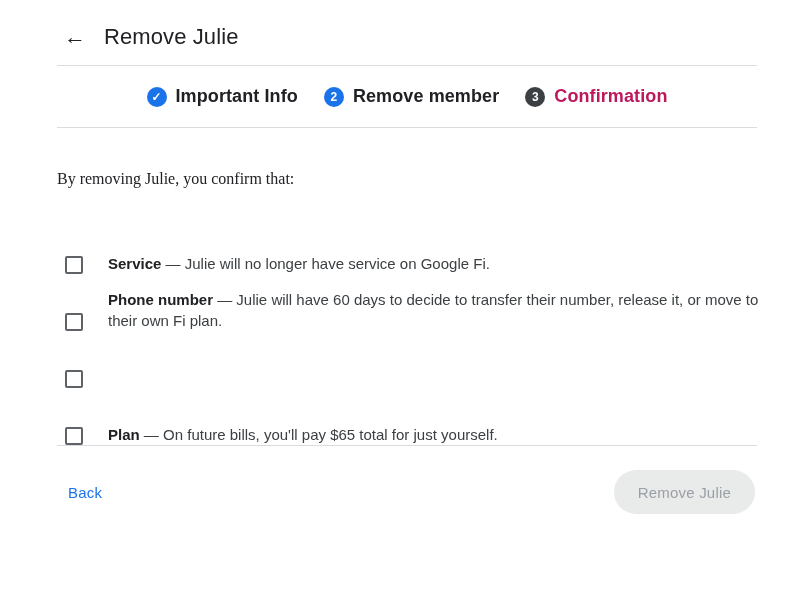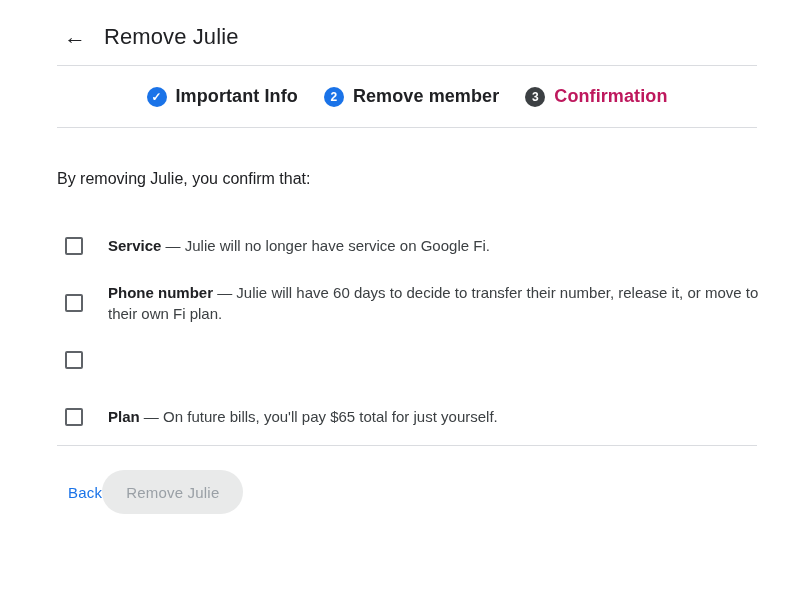--- a/index.html
+++ b/index.html
@@ -36,34 +36,34 @@
     display: flex; align-items: center; justify-content: center;
     color: #fff; font-size: 12px; font-weight: 700; flex: none; line-height: 1;
   }
   .step-circle.done, .step-circle.active { background: #1a73e8; }
   .step-circle.upcoming { background: #3c4043; }
   .step-label { font-size: 18px; color: #202124; font-weight: 700; letter-spacing: 0.1px; }
   .step-label.muted { color: #be185d; }
   .check-glyph { font-size: 12px; font-weight: 700; }
 
   
-  .intro { margin: 42px 0 0 57px; font-size: 16px; color: #202124; }
+  .intro { margin: 42px 0 0 57px; font-size: 16px; color: #202124; font-family: Liberation Serif, serif; }
   .checklist { margin: 29px 0 0 57px; }
-  .check-row { display: flex; align-items: center; min-height: 57px; }
+  .check-row { display: flex; align-items: flex-end; min-height: 57px; }
   .checkbox {
     width: 18px; height: 18px; border: 2px solid #5f6368; border-radius: 2px;
     background: #fff; margin: 1px 0 0 8px; flex: none; cursor: pointer;
     appearance: none; -webkit-appearance: none;
   }
   .row-text { margin-left: 25px; font-size: 15px; line-height: 21px; max-width: 652px; color: #3c4043; }
   .row-text b { color: #202124; font-weight: 700; }
 
   
   .footer {
-    display: flex; justify-content: flex-start; align-items: center;
+    display: flex; justify-content: space-between; align-items: center;
     margin: 24px 40px 0 57px;
   }
   .back-link {
     color: #1a73e8; font-size: 15px; font-weight: 500; cursor: pointer;
     background: none; border: none; font-family: inherit; padding: 0 0 0 11px;
     letter-spacing: 0.2px;
   }
   .remove-btn {
     background: #e9eaea; color: #9aa0a6; border: none; border-radius: 22px;
     height: 44px; padding: 0 24px; font-size: 15px; font-family: inherit;

